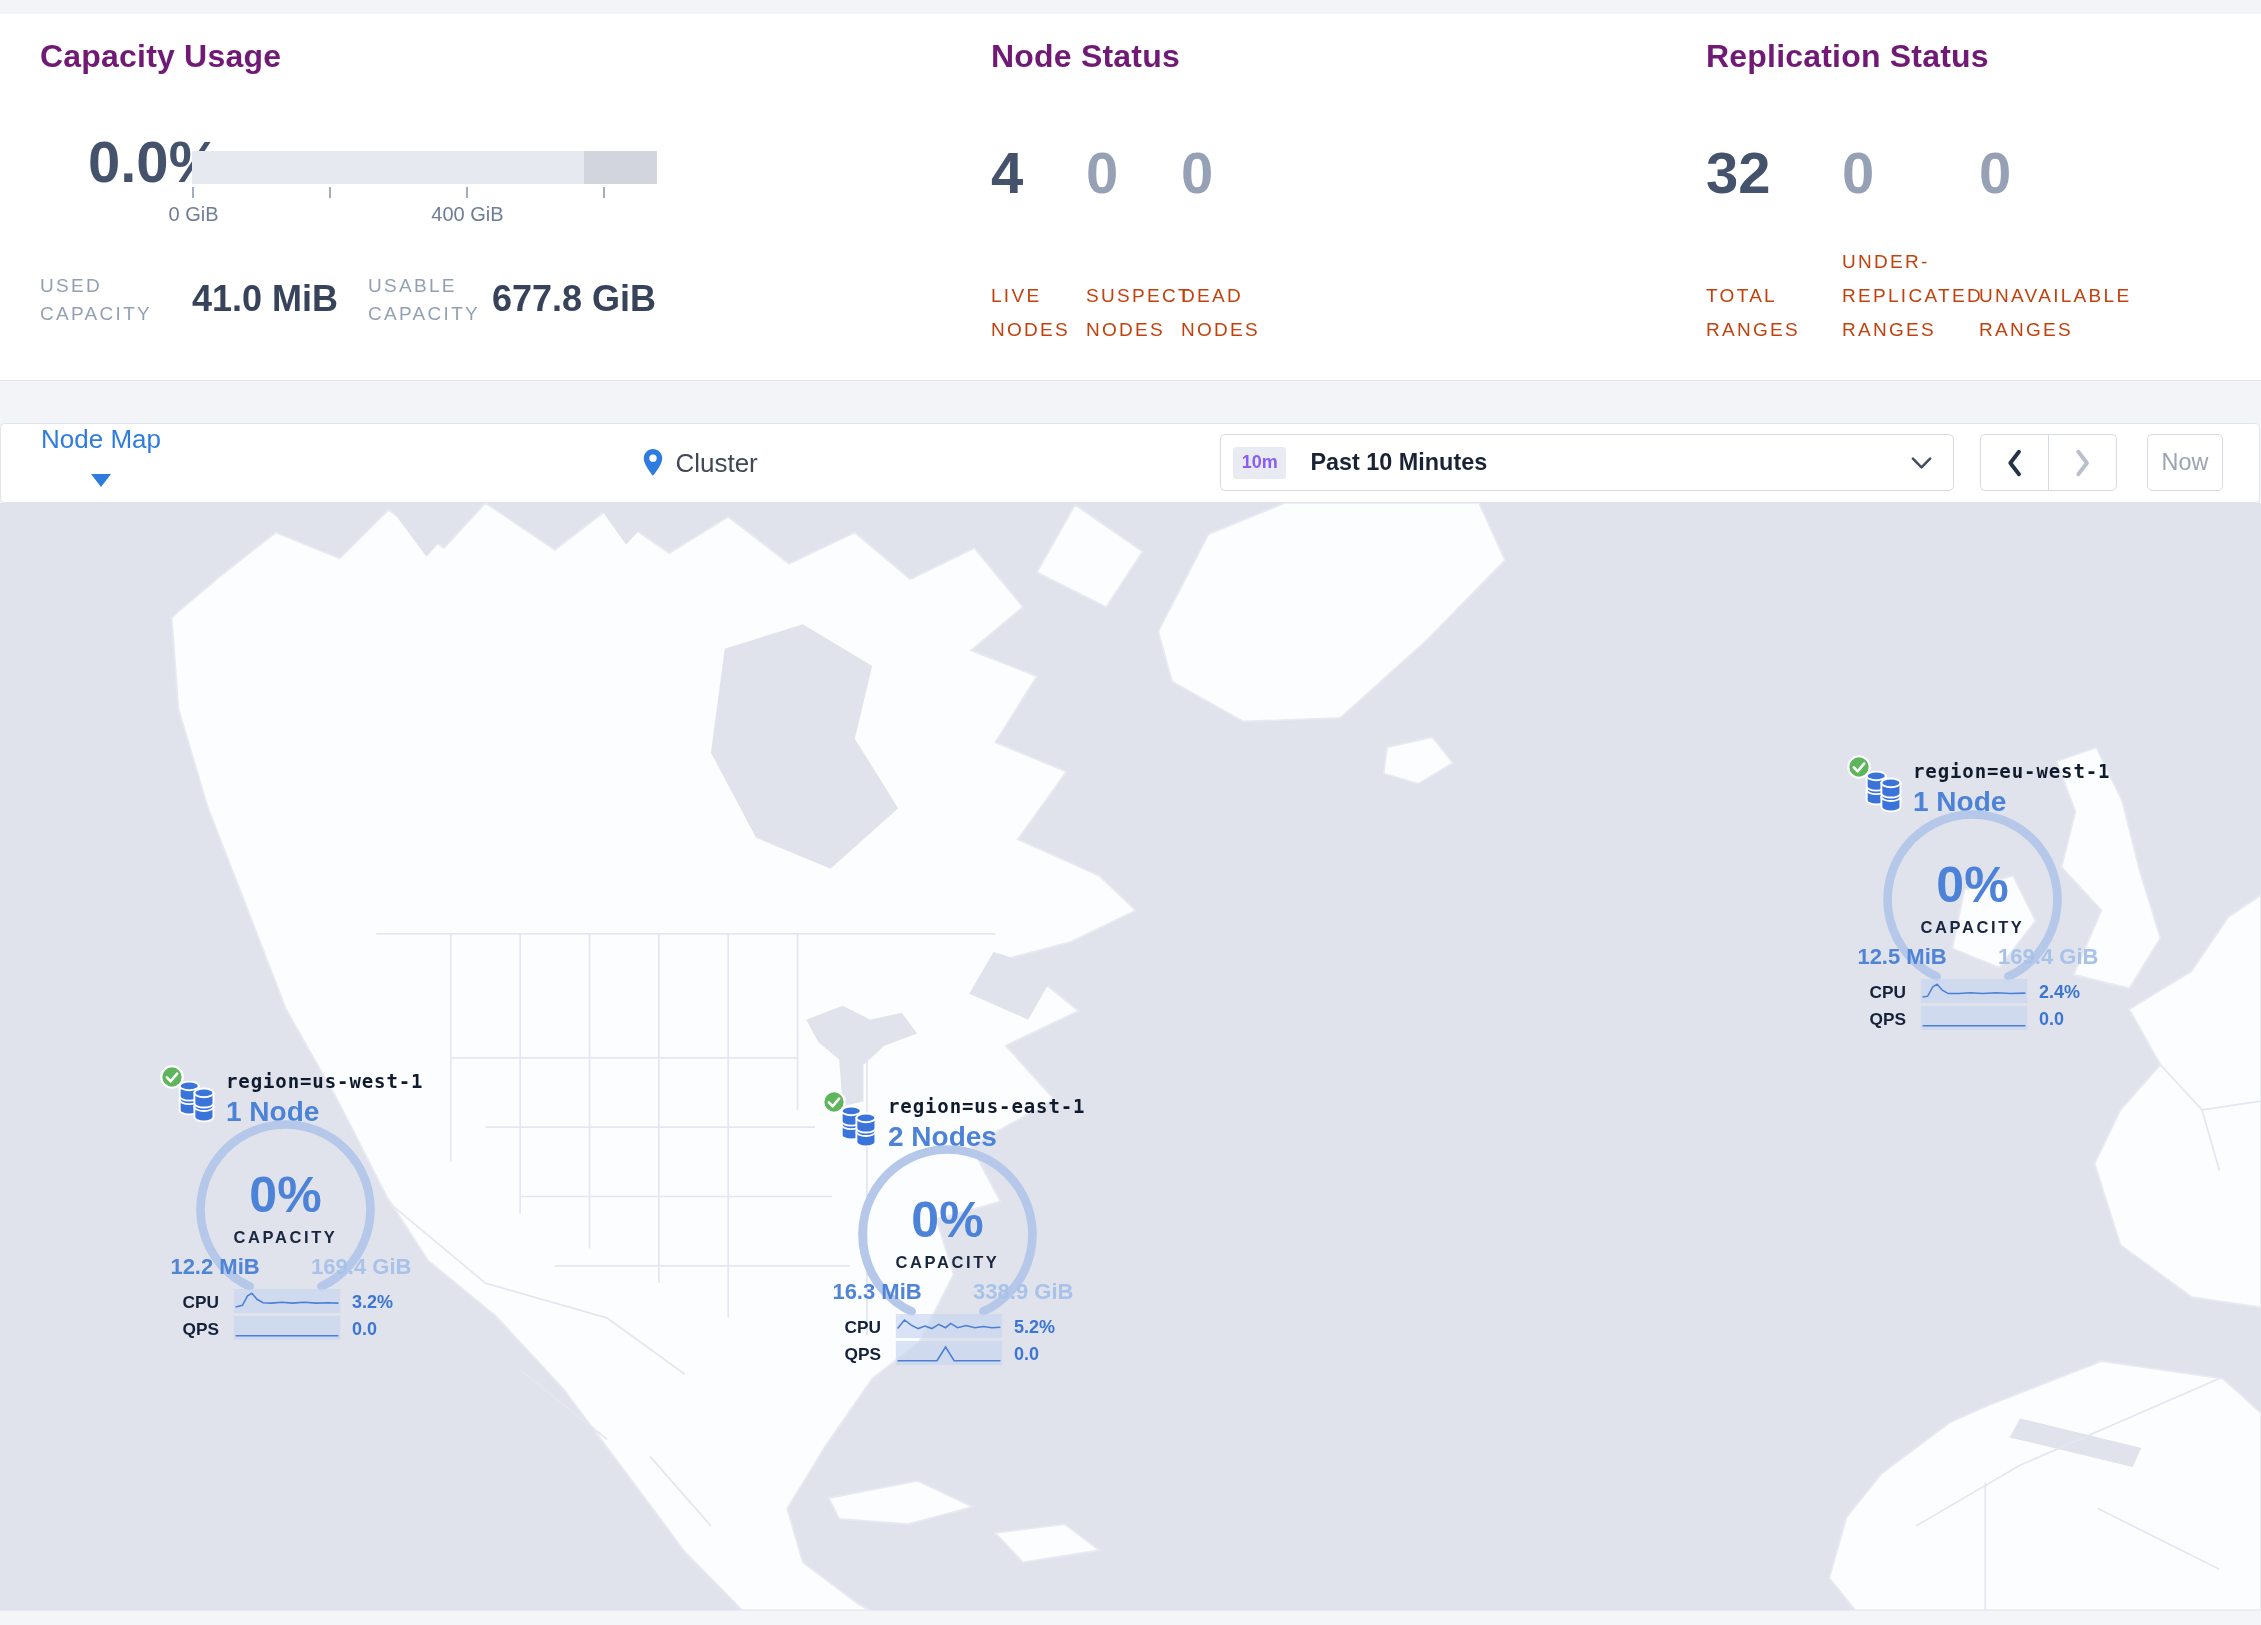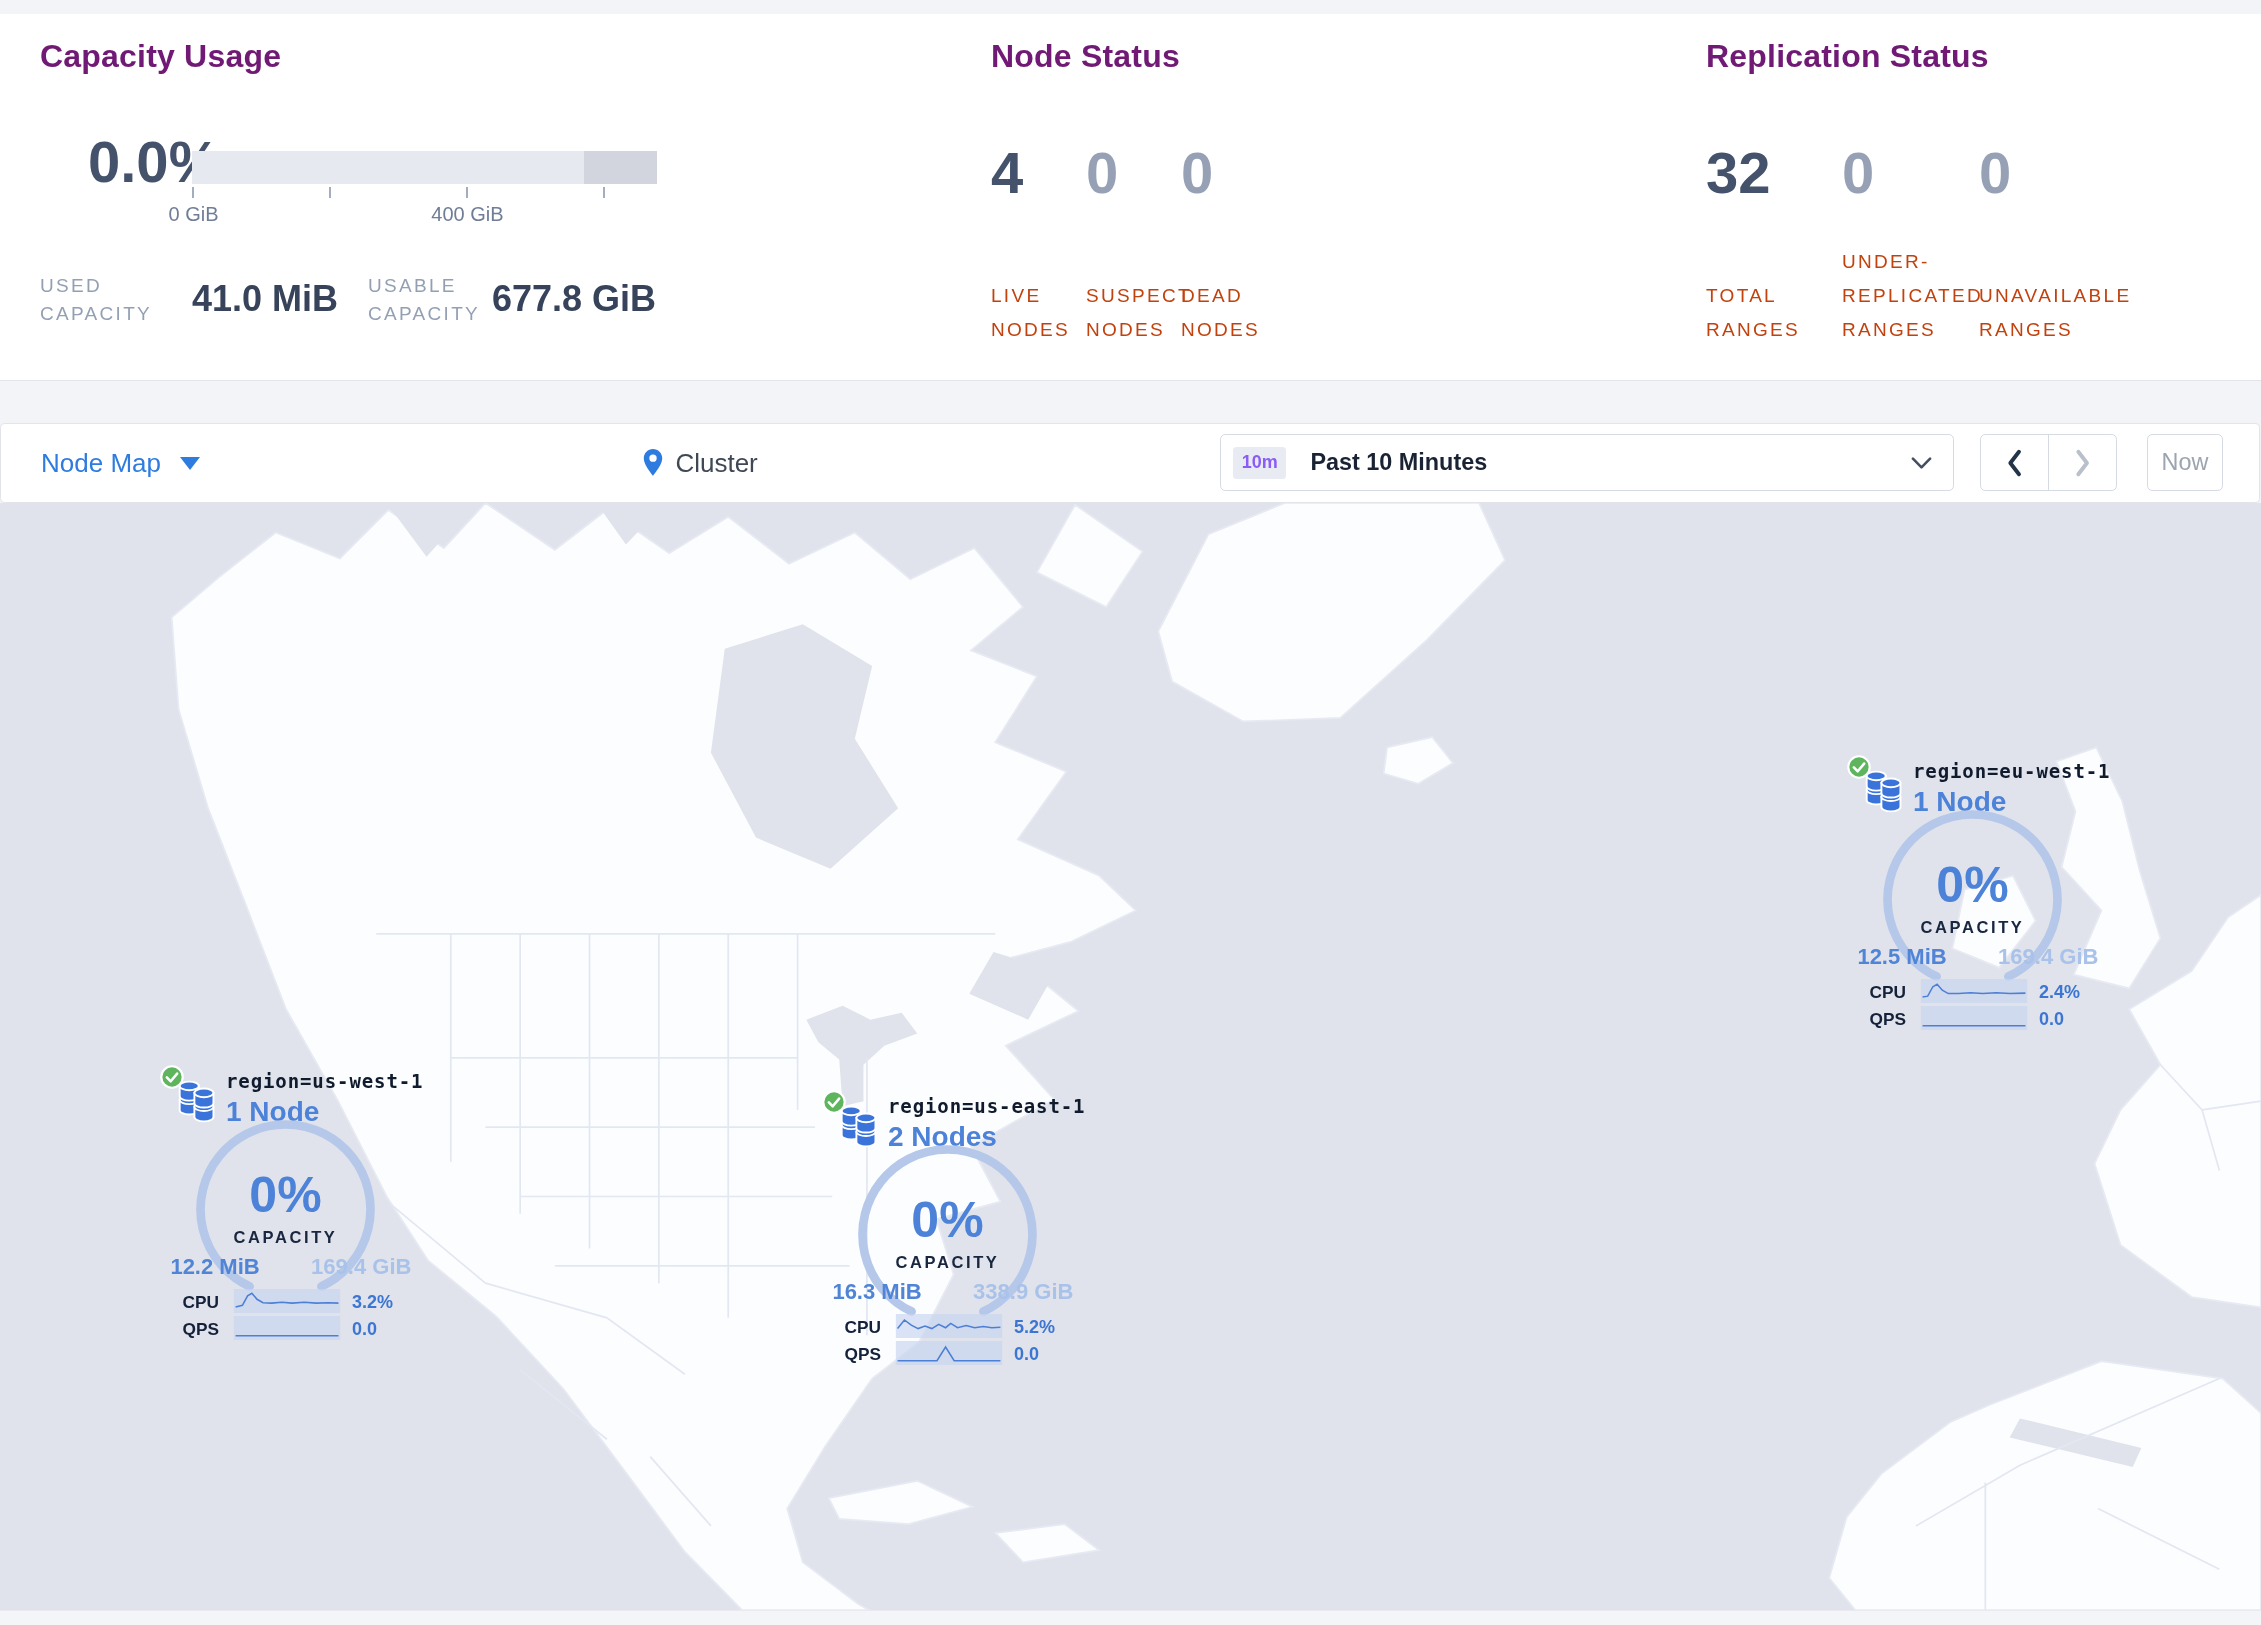--- a/index.html
+++ b/index.html
@@ -23,21 +23,21 @@
   .stat-col{position:absolute;top:128px;width:108px;}
   .stat-col .num{font-size:58px;font-weight:700;color:#44526b;line-height:61px;}
   .stat-col.muted .num{color:#97a1b5;font-weight:600;}
   .stat-col .lbl{position:absolute;left:0;top:111px;height:94px;width:100%;
                  display:flex;flex-direction:column;justify-content:flex-end;}
   .stat-col .lbl span{font-size:19px;letter-spacing:2.3px;color:#c2410c;line-height:34px;}
   
   #toolbar{position:absolute;left:0;top:423px;width:2260px;height:80px;background:#fff;
            border:0.9px solid #e2e4ea;border-radius:4.3px;box-sizing:border-box;}
   #view-select{position:absolute;left:40px;top:0;height:78px;display:flex;align-items:center;
-               gap:19px;cursor:pointer;}
+               gap:19px;cursor:pointer;flex-direction:column;}
   #view-select .vs-label{font-size:26px;color:#2f7ce0;font-weight:500;}
   .tri-down{width:0;height:0;border-left:10.4px solid transparent;border-right:10.4px solid transparent;
             border-top:13px solid #2f7ce0;}
   #breadcrumb{position:absolute;left:640px;top:0;height:78px;display:flex;align-items:center;gap:10.4px;}
   #breadcrumb .bc-label{font-size:26px;color:#3f4854;font-weight:500;}
   #time-box{position:absolute;left:1219px;top:10.4px;width:734px;height:57px;box-sizing:border-box;
             border:1.7px solid #d6dae3;border-radius:5.2px;background:#fff;display:flex;align-items:center;cursor:pointer;}
   #time-badge{margin-left:12px;background:#e8ebf2;border-radius:3.5px;padding:5.2px 8.7px;
               font-size:18px;font-weight:700;color:#8b5cf6;}
   #time-label{margin-left:24px;font-size:23.4px;font-weight:600;color:#1a2334;}

